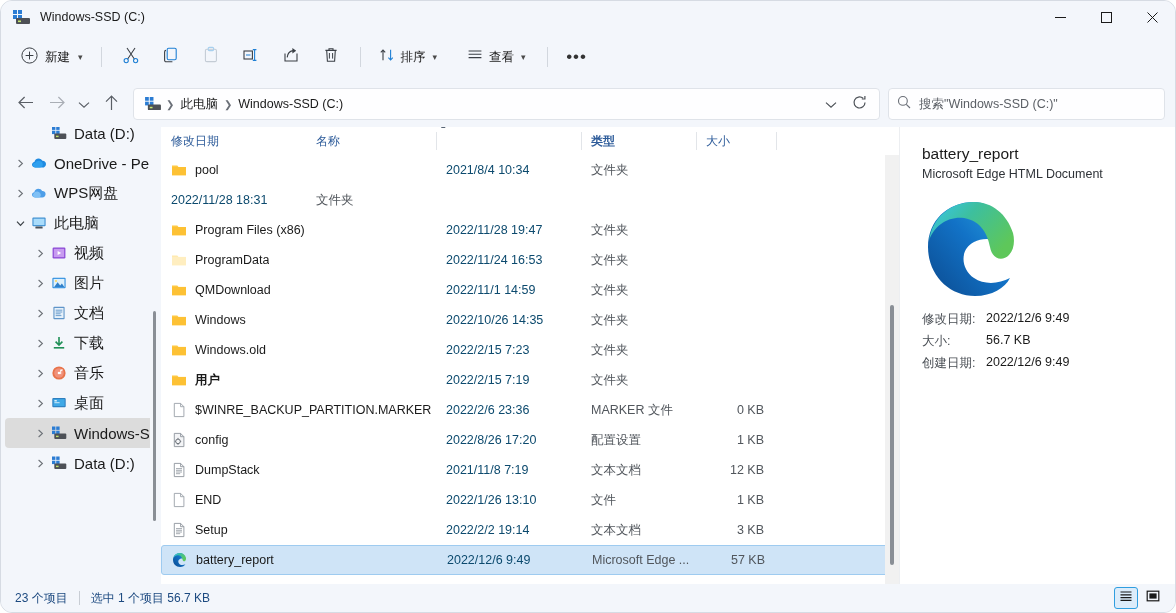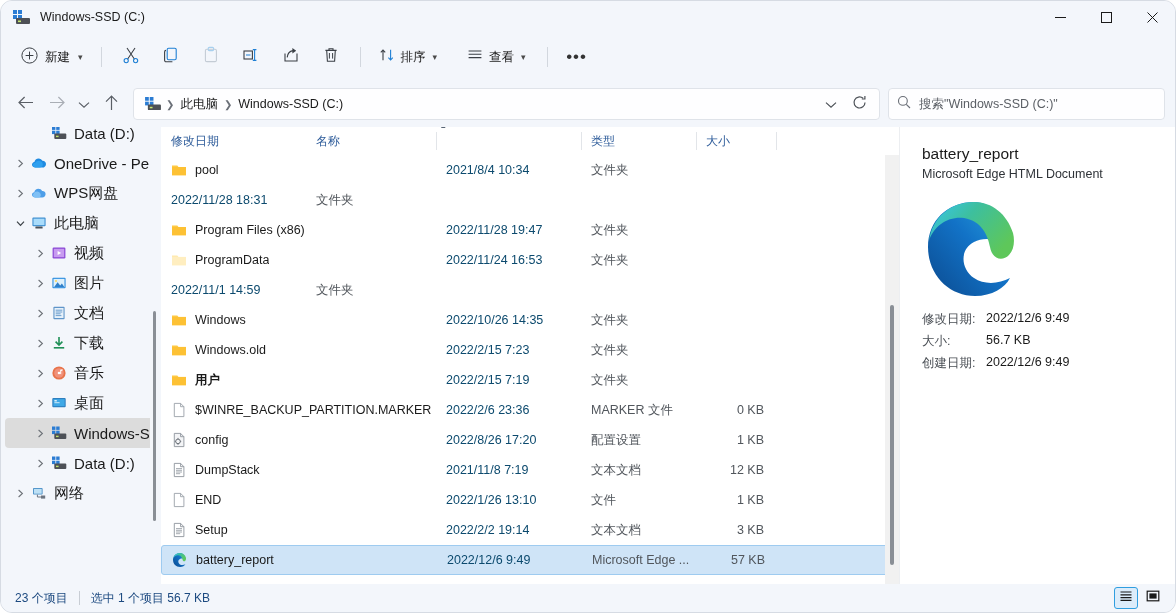--- a/index.html
+++ b/index.html
@@ -622,54 +622,36 @@
                   <rect x="5.2" y="1.5" width="3.4" height="3.4" fill="#2b7cd3"></rect>
                   <rect x="1" y="5.7" width="3.4" height="3.4" fill="#2b7cd3"></rect>
                   <rect x="5.2" y="5.7" width="3.4" height="3.4" fill="#2b7cd3"></rect>
                   <rect x="3.3" y="8.6" width="12" height="5.3" rx="0.9" fill="#4d5056"></rect>
                   <rect x="5" y="10.7" width="2.6" height="1.4" fill="#bde36a"></rect>
                 </svg>
               </span>
             </span>
             <span class="nav-lbl">Data (D:)</span>
           </div>
-          <div class="nav-item" style="padding-left: 6px;">
-            <span class="nav-twisty">
-              <svg width="9" height="9" viewBox="0 0 9 9">
-                <path d="M2.6 1 L6.4 4.5 L2.6 8" fill="none" stroke="#6d7278" stroke-width="1.1"></path>
-              </svg>
-            </span>
-            <span class="nav-ico">
-              <span style="display: inline-flex; align-items: center;">
-                <svg width="16" height="16" viewBox="0 0 16 16">
-                  <rect x="2" y="3" width="9.6" height="6.6" rx="0.8" fill="#4a8fc7"></rect>
-                  <rect x="2.9" y="3.9" width="7.8" height="4.8" fill="#bde0f5"></rect>
-                  <path d="M10 10.5 L14.2 10.5 L14.2 13.6 L10 13.6 Z" fill="#6d7580"></path>
-                  <path d="M6.4 9.6 V12 H10" fill="none" stroke="#6d7580" stroke-width="1"></path>
-                </svg>
-              </span>
-            </span>
-            <span class="nav-lbl">网络</span>
-          </div>
         </div>
       <div class="sb-scrollbar">
         <div class="sb-thumb" style="top:184px;height:210px;"></div>
       </div>
     </div>
 
     <div class="filelist">
       <div class="col-head" id="col-head">
           <div class="ch" style="width: 145px;">
             <span>修改日期</span>
           </div>
           <div class="ch" style="width: 275px;">
             <span>名称</span>
             <span class="sort-caret" style="left: 135px;">▴</span>
           </div>
-          <div class="ch" style="width: 115px;">
+          <div class="ch" style="width: 115px; font-weight: bold;">
             <span>类型</span>
           </div>
           <div class="ch" style="width: 80px;">
             <span>大小</span>
           </div>
           <div class="col-div" style="left: 275px;"></div>
           <div class="col-div" style="left: 420px;"></div>
           <div class="col-div" style="left: 535px;"></div>
           <div class="col-div" style="left: 615px;"></div>
         </div>
@@ -715,20 +697,29 @@
                   <path d="M1 4.9 H15 V13.2 H1 Z" fill="#ffeec0"></path>
                 </svg>
               </span>
               <span class="fname">ProgramData</span>
             </div>
             <div class="cell-date" style="width: 145px;">2022/11/24 16:53</div>
             <div class="cell-type" style="width: 115px;">文件夹</div>
             <div class="cell-size" style="width: 80px;"></div>
           </div>
           <div class="row">
+            <div class="cell-name" style="width: 275px;">
+              <span style="display: inline-flex; align-items: center;">
+                <svg width="16" height="16" viewBox="0 0 16 16">
+                  <path d="M1 3.4 H6.3 L7.5 5 H15 V13.2 H1 Z" fill="#ffca45"></path>
+                  <path d="M1 4.9 H15 V13.2 H1 Z" fill="#fdc134"></path>
+                </svg>
+              </span>
+              <span class="fname">QMDownload</span>
+            </div>
             <div class="cell-date" style="width: 145px;">2022/11/1 14:59</div>
             <div class="cell-type" style="width: 115px;">文件夹</div>
             <div class="cell-size" style="width: 80px;"></div>
           </div>
           <div class="row">
             <div class="cell-name" style="width: 275px;">
               <span style="display: inline-flex; align-items: center;">
                 <svg width="16" height="16" viewBox="0 0 16 16">
                   <path d="M1 3.4 H6.3 L7.5 5 H15 V13.2 H1 Z" fill="#ffca45"></path>
                   <path d="M1 4.9 H15 V13.2 H1 Z" fill="#fdc134"></path>

